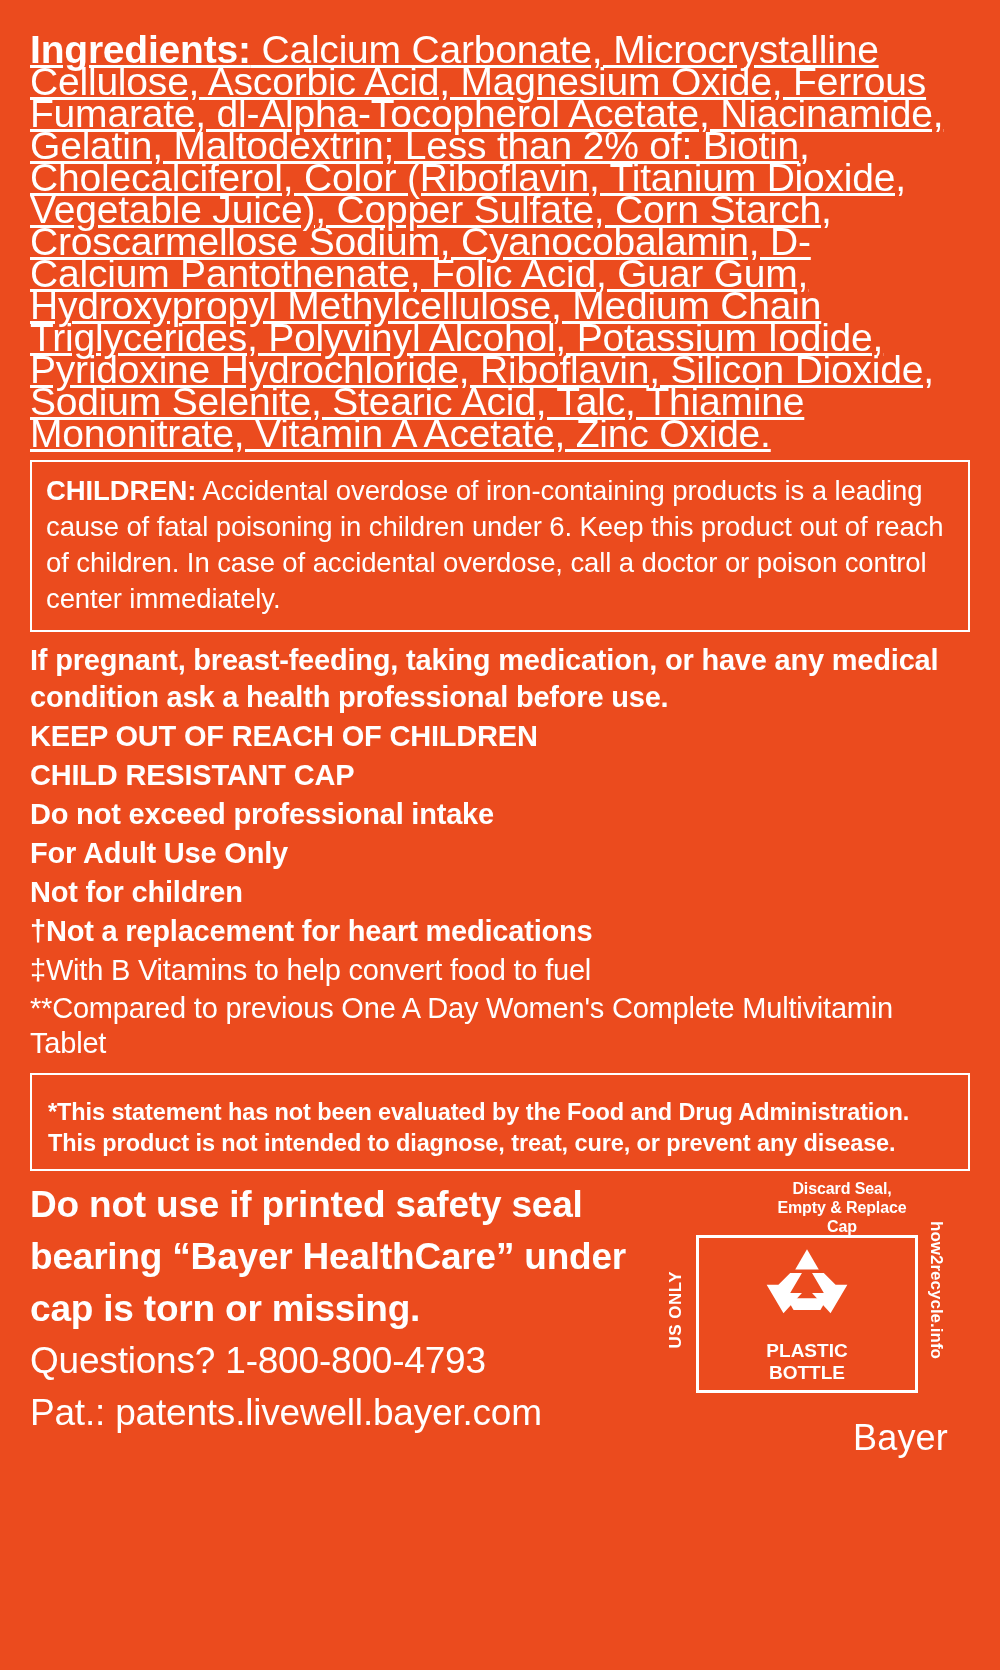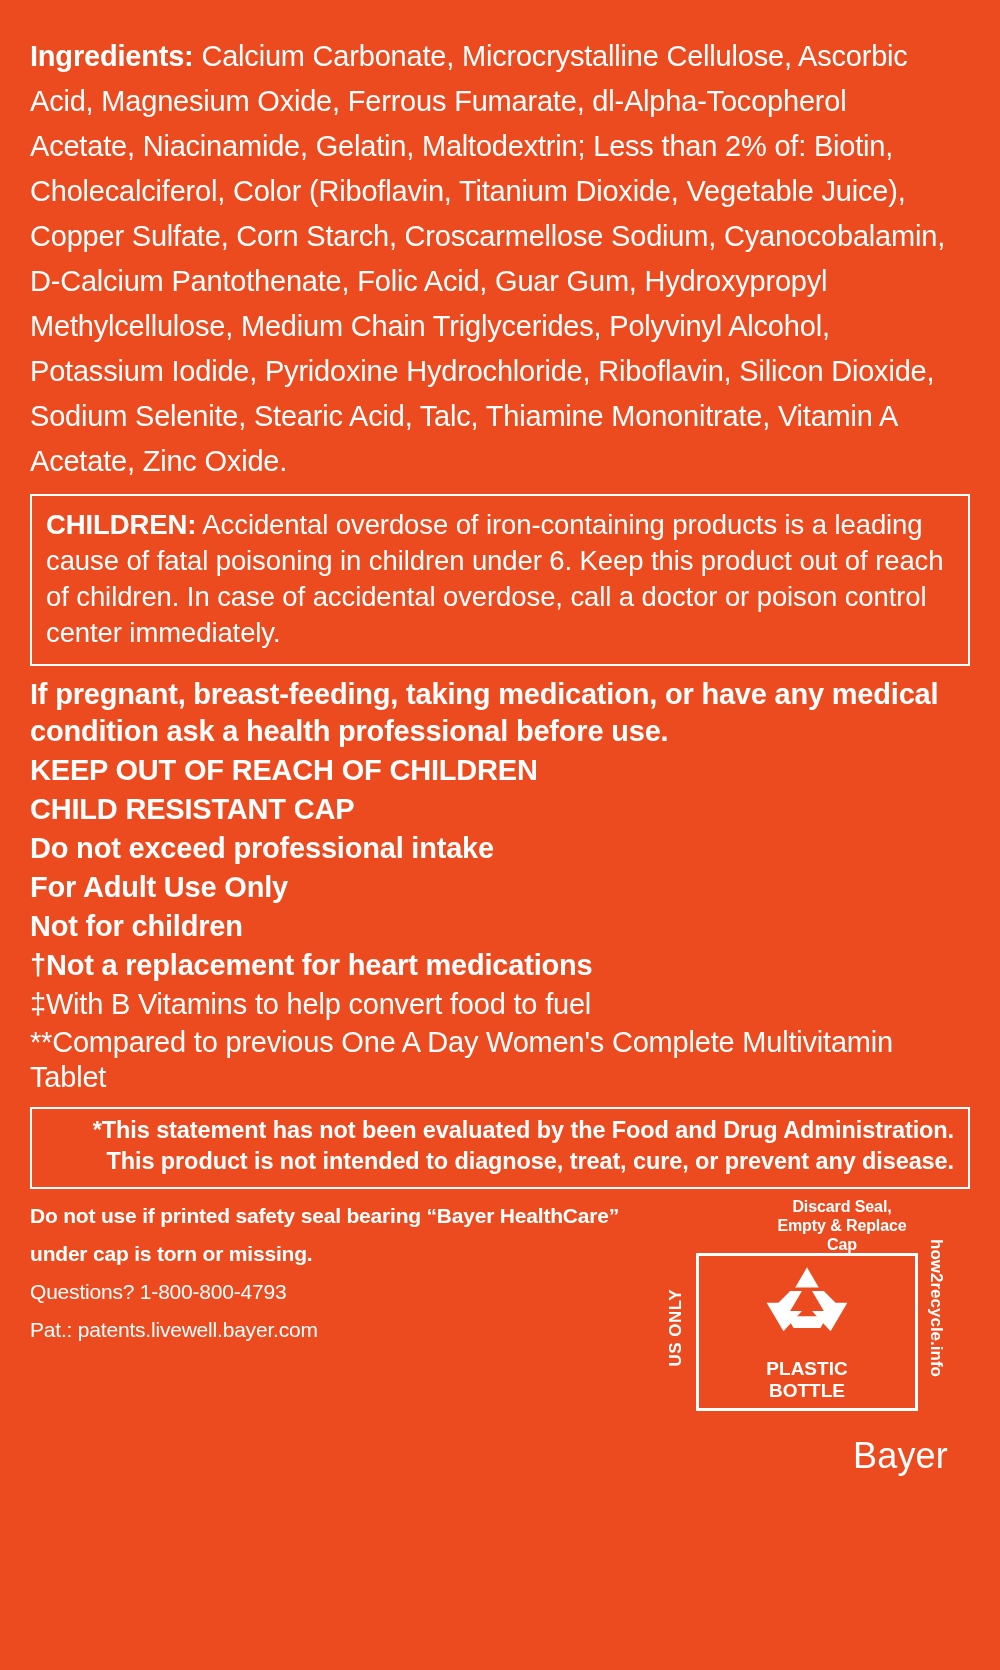--- a/index.html
+++ b/index.html
@@ -17,25 +17,26 @@
   .page {
     position: relative;
     width: 1000px;
     height: 1670px;
     box-sizing: border-box;
     padding: 34px 30px 0 30px;
   }
 
   
   .ingredients {
-    font-size: 29px;
-    line-height: 45px;
+    font-size: 39px;
+    line-height: 32px;
     letter-spacing: -0.2px;
     margin: 0 0 10px 0;
     padding: 0 22px 0 0;
+    text-decoration: underline;
   }
   .ingredients .lead {
     font-weight: bold;
   }
 
   
   .warning-box {
     border: 2px solid #ffffff;
     box-sizing: border-box;
     padding: 11px 14px 13px 14px;
@@ -65,44 +66,44 @@
     font-weight: bold;
   }
   .statements p.tight {
     line-height: 35px;
   }
 
   
   .fda-box {
     border: 2px solid #ffffff;
     box-sizing: border-box;
-    padding: 6px 14px 10px 16px;
+    padding: 22px 14px 10px 16px;
     margin: 12px 0 8px 0;
-    text-align: right;
+    text-align: left;
   }
   .fda-box p {
     margin: 0;
     font-size: 23.5px;
     line-height: 31px;
     font-weight: bold;
     letter-spacing: -0.1px;
   }
 
   
   .bottom {
     position: relative;
     margin-top: 6px;
   }
   .bottom-left {
     width: 600px;
   }
   .bottom-left p {
     margin: 0;
-    font-size: 21px;
-    line-height: 38px;
+    font-size: 37px;
+    line-height: 52px;
     letter-spacing: -0.2px;
   }
   .bottom-left p.bold {
     font-weight: bold;
   }
 
   
   .recycle {
     position: absolute;
     right: 10px;

